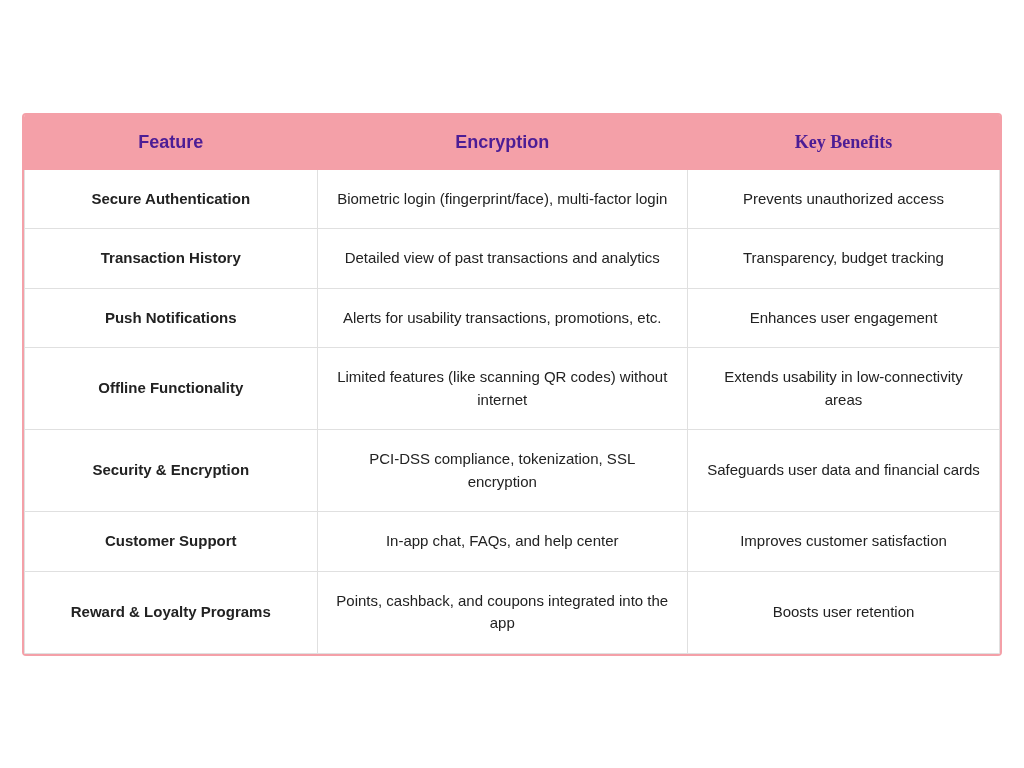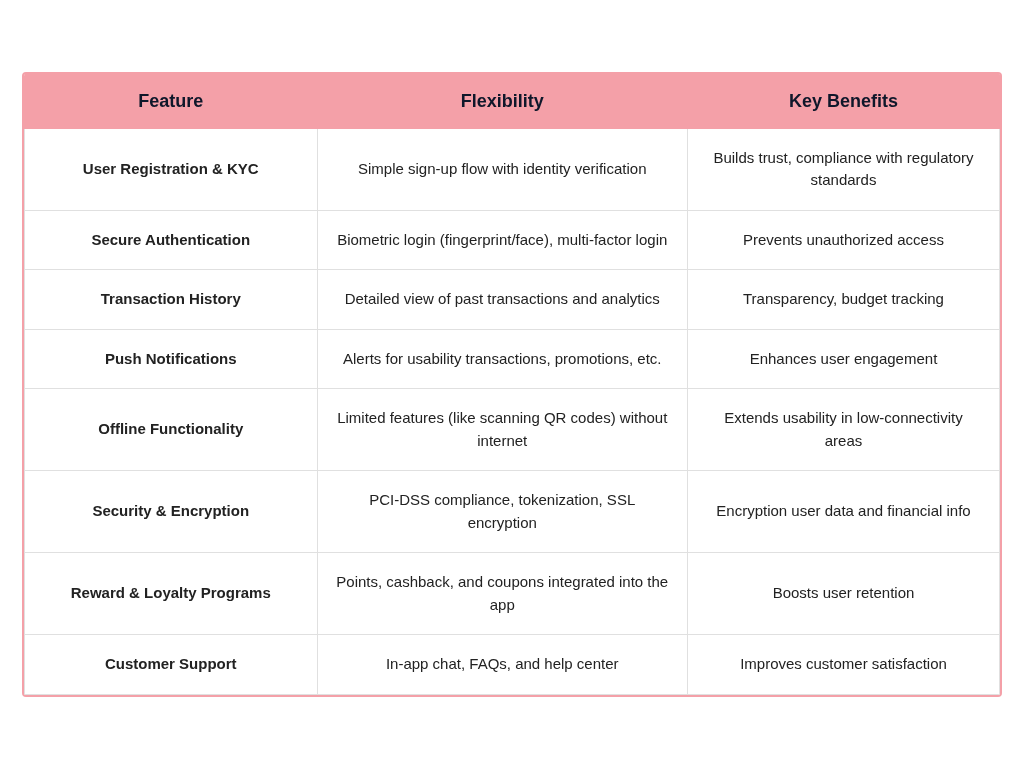--- a/index.html
+++ b/index.html
@@ -26,21 +26,21 @@
       overflow: hidden;
     }
 
     table {
       width: 100%;
       border-collapse: collapse;
     }
 
     thead tr th {
       background-color: #f4a0a8;
-      color: #0f172a;
+      color: #4c1d95;
       font-weight: bold;
       font-size: 18px;
       text-align: center;
       padding: 16px 12px;
       border: 1px solid #f4a0a8;
     }
 
     tbody tr {
       border-bottom: 1px solid #e0e0e0;
     }
@@ -76,40 +76,36 @@
     thead th:first-child {
       width: 30%;
     }
 
     thead th:nth-child(2) {
       width: 38%;
     }
 
     thead th:nth-child(3) {
       width: 32%;
+      font-family: Liberation Serif, serif;
     }
   </style>
 </head>
 <body>
 
 <div class="table-container">
   <table>
     <thead>
       <tr>
         <th>Feature</th>
-        <th>Flexibility</th>
+        <th>Encryption</th>
         <th>Key Benefits</th>
       </tr>
     </thead>
     <tbody id="table-body">
-    <tr>
-          <td>User Registration &amp; KYC</td>
-          <td>Simple sign-up flow with identity verification</td>
-          <td>Builds trust, compliance with regulatory standards</td>
-        </tr>
         <tr>
           <td>Secure Authentication</td>
           <td>Biometric login (fingerprint/face), multi-factor login</td>
           <td>Prevents unauthorized access</td>
         </tr>
         <tr>
           <td>Transaction History</td>
           <td>Detailed view of past transactions and analytics</td>
           <td>Transparency, budget tracking</td>
         </tr>
@@ -119,27 +115,27 @@
           <td>Enhances user engagement</td>
         </tr>
         <tr>
           <td>Offline Functionality</td>
           <td>Limited features (like scanning QR codes) without internet</td>
           <td>Extends usability in low-connectivity areas</td>
         </tr>
         <tr>
           <td>Security &amp; Encryption</td>
           <td>PCI-DSS compliance, tokenization, SSL encryption</td>
-          <td>Encryption user data and financial info</td>
+          <td>Safeguards user data and financial cards</td>
+        </tr>
+        <tr>
+          <td>Customer Support</td>
+          <td>In-app chat, FAQs, and help center</td>
+          <td>Improves customer satisfaction</td>
         </tr>
         <tr>
           <td>Reward &amp; Loyalty Programs</td>
           <td>Points, cashback, and coupons integrated into the app</td>
           <td>Boosts user retention</td>
         </tr>
-        <tr>
-          <td>Customer Support</td>
-          <td>In-app chat, FAQs, and help center</td>
-          <td>Improves customer satisfaction</td>
-        </tr>
       </tbody>
   </table>
 </div>
 
 </body></html>

